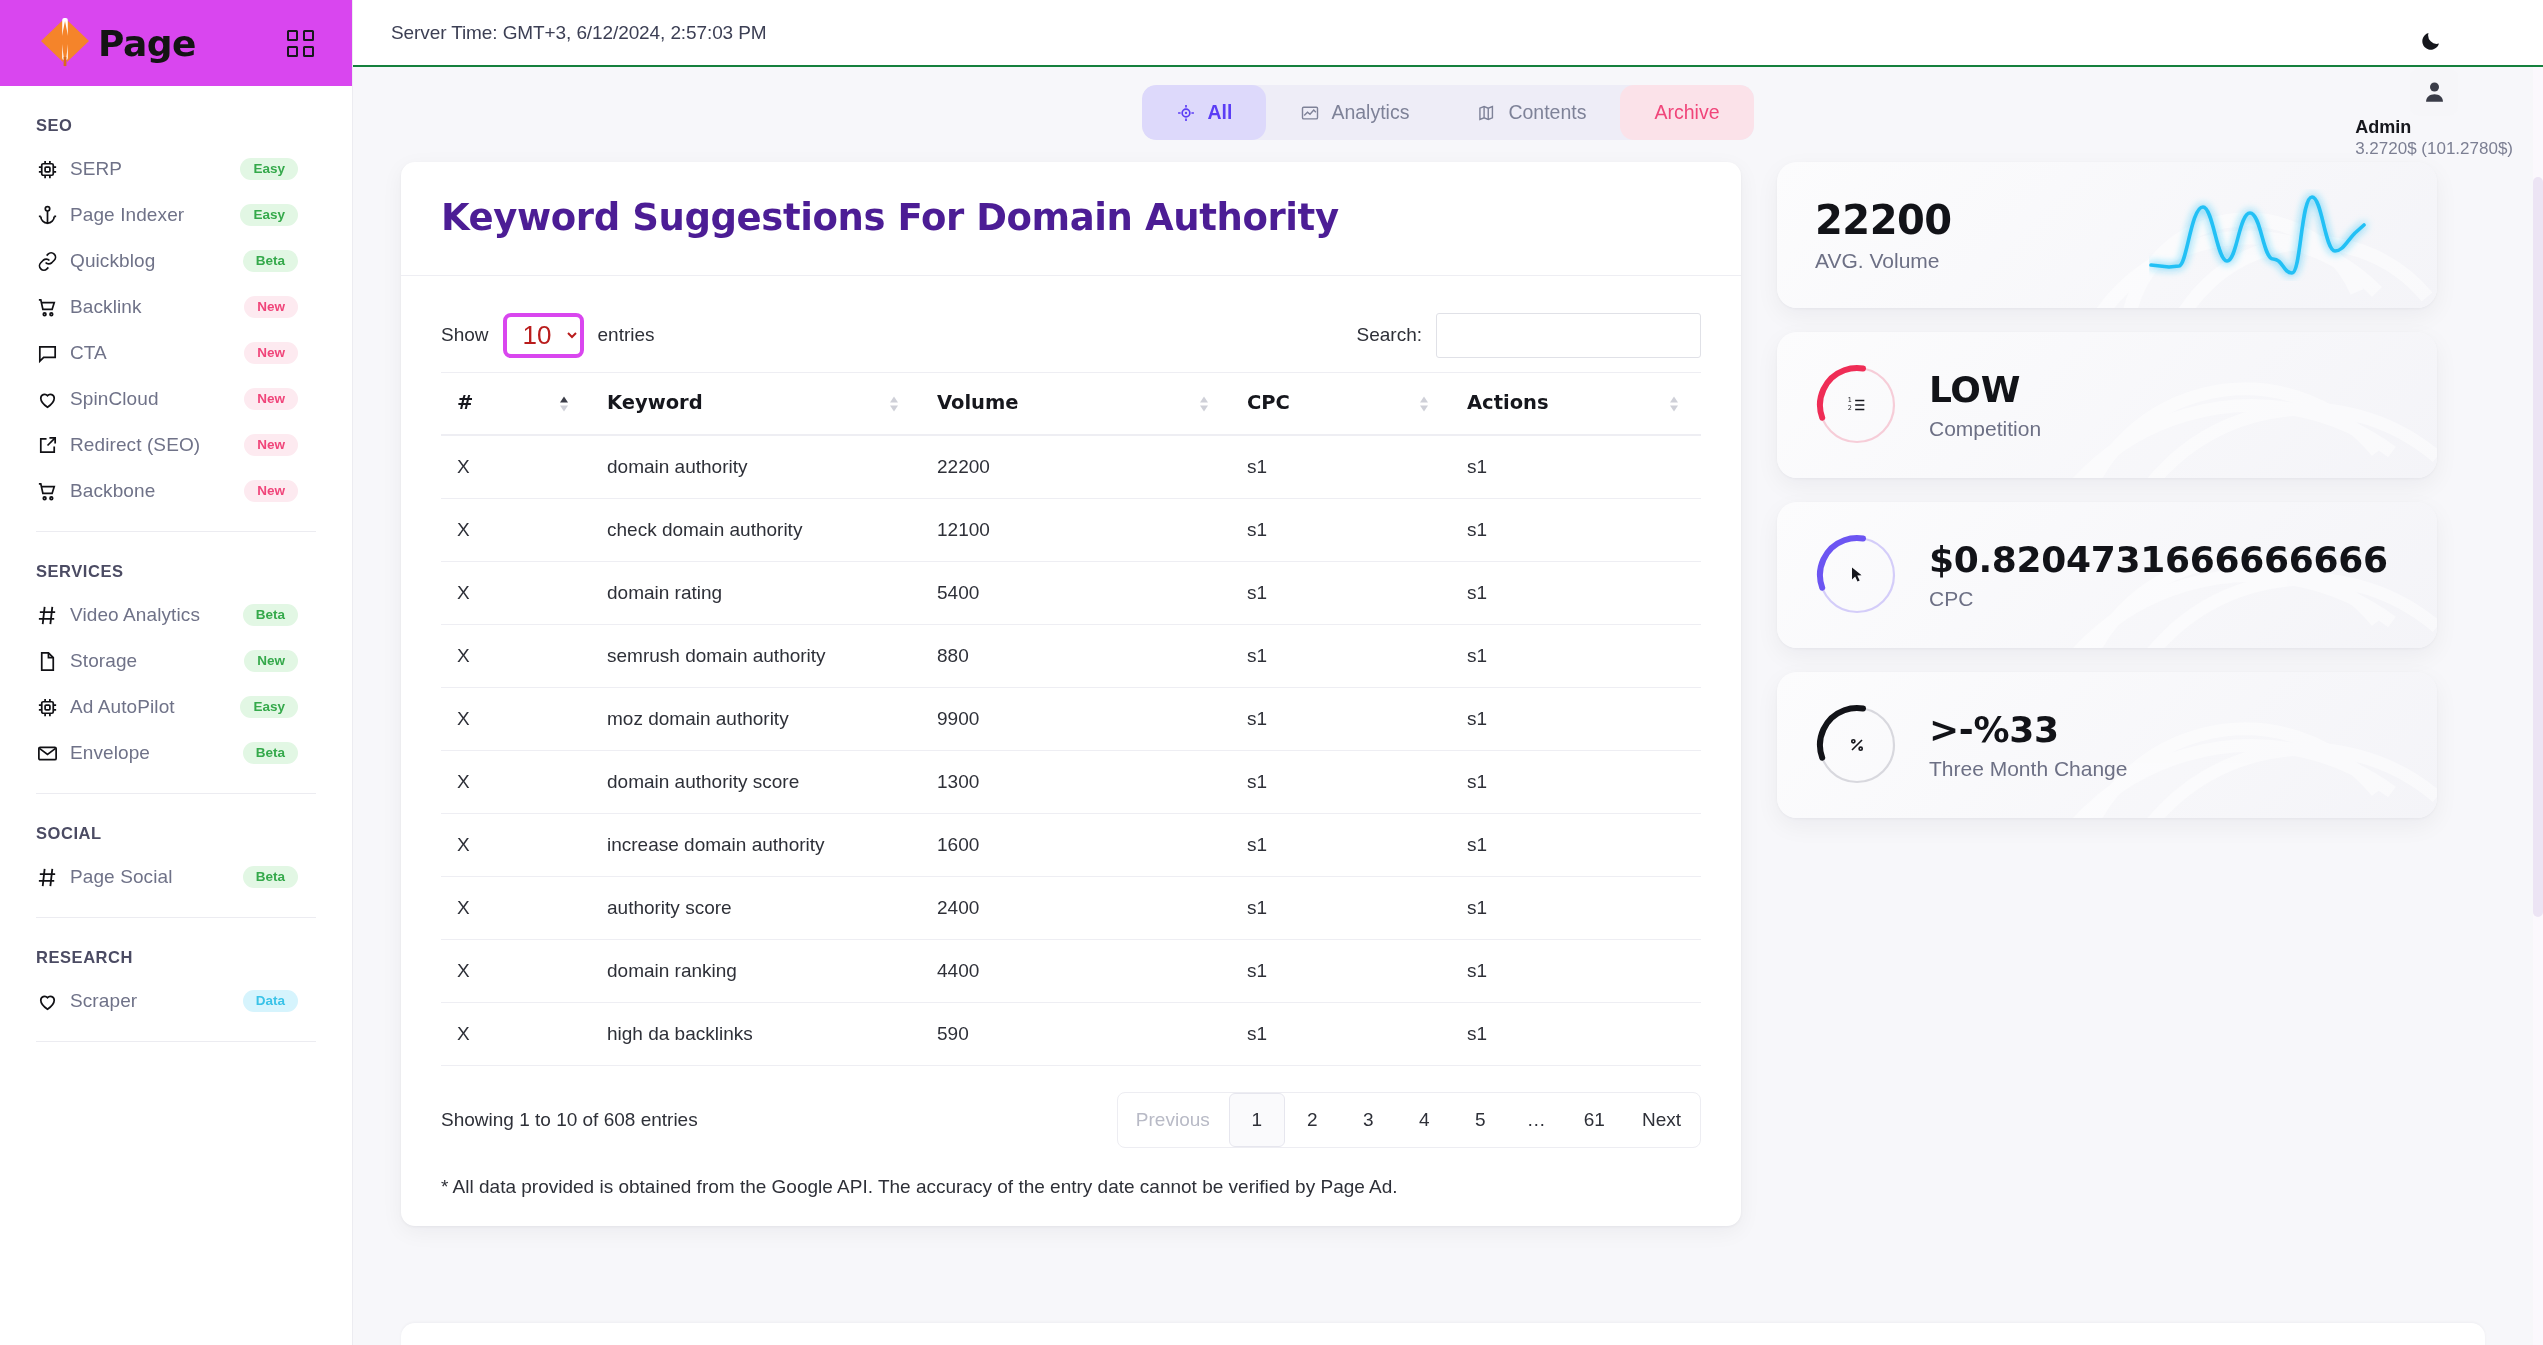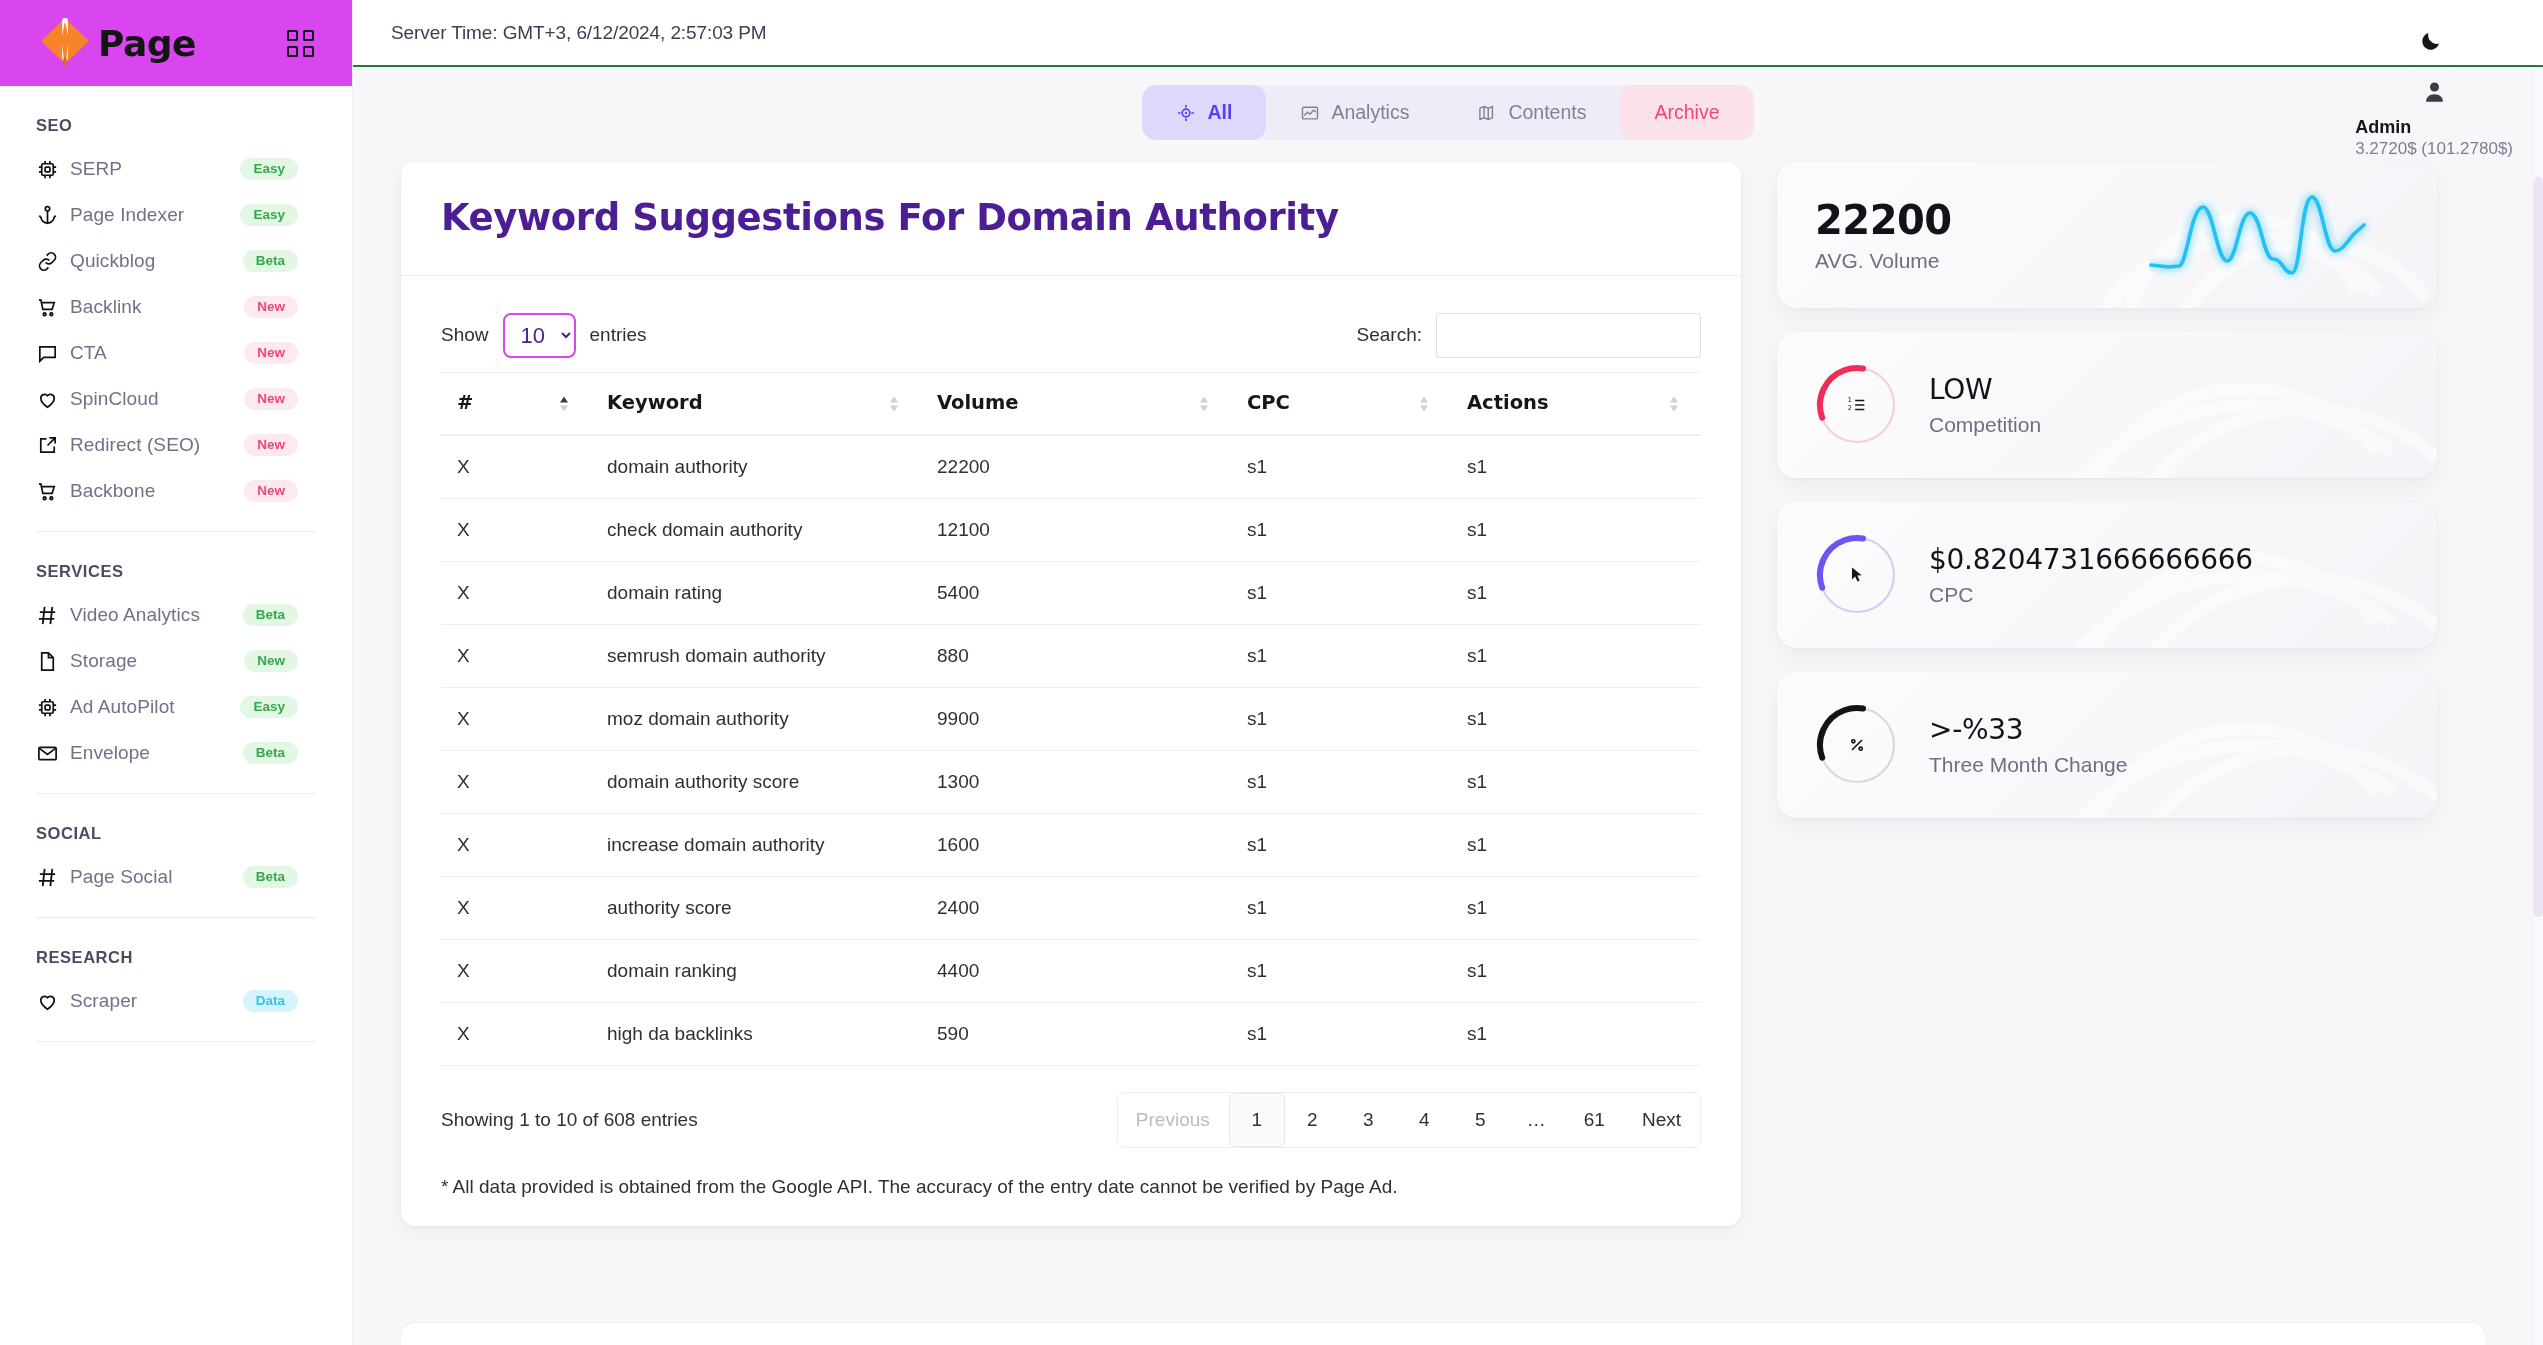--- a/index.html
+++ b/index.html
@@ -110,22 +110,22 @@
   .panel-head { padding: 34px 40px 36px; border-bottom: 1px solid #eeeef3; }
   .panel-title {
     font-size: 37px; font-weight: 700; color: #4c1d95; letter-spacing: -0.4px;
     font-family: "DejaVu Sans", sans-serif;
   }
   .panel-body { padding: 22px 40px 28px; }
 
   .dt-controls { display: flex; align-items: center; justify-content: space-between; height: 74px; }
   .dt-length { display: flex; align-items: center; gap: 14px; font-size: 19px; color: #2e3038; }
   .dt-select {
-    height: 45px; padding: 0 12px; font-size: 22px; color: #4c1d95;
-    border: 2px solid #d946ef; border-radius: 8px; background: #fff;
+    height: 45px; padding: 0 12px; font-size: 26px; color: #b91c1c;
+    border: 4px solid #d946ef; border-radius: 8px; background: #fff;
     font-family: "Liberation Sans", sans-serif; cursor: pointer;
   }
   .dt-filter { display: flex; align-items: center; gap: 14px; font-size: 19px; color: #2e3038; }
   .dt-search {
     width: 265px; height: 45px; border: 1px solid #e0e1e7; border-radius: 3px;
     background: #fff; font-size: 18px; padding: 0 10px; color: #2e3038;
     font-family: "Liberation Sans", sans-serif;
   }
 
   table.dt { width: 100%; border-collapse: collapse; }
@@ -175,21 +175,21 @@
   }
   .card .swirl { position: absolute; inset: 0; opacity: .55; }
   .card-1 { height: 146px; display: flex; align-items: center; justify-content: space-between; padding: 0 38px; }
   .c1-num { font-size: 40px; font-weight: 700; color: #121318; font-family: "DejaVu Sans", sans-serif; letter-spacing: -0.5px; }
   .c1-lbl { font-size: 21px; color: #6d7085; margin-top: 6px; }
   .spark { width: 250px; height: 92px; position: relative; }
 
   .card-row { height: 146px; display: flex; align-items: center; padding: 0 38px; gap: 30px; }
   .ring { width: 84px; height: 84px; position: relative; flex: 0 0 84px; }
   .ring .ico { position: absolute; inset: 0; display: flex; align-items: center; justify-content: center; color: #15161c; }
-  .cr-val { font-size: 28px; font-weight: 400; color: #121318; font-family: "DejaVu Sans", sans-serif; letter-spacing: -0.3px; }
+  .cr-val { font-size: 36px; font-weight: 700; color: #121318; font-family: "DejaVu Sans", sans-serif; letter-spacing: -0.3px; }
   .cr-lbl { font-size: 21px; color: #6d7085; margin-top: 7px; }
 
   
   .page-scroll { position: absolute; right: 0; top: 67px; width: 10px; height: 1278px; background: #fbf8fd; }
   .page-scroll .thumb { position: absolute; top: 110px; left: 0; width: 10px; height: 740px; background: #ece4f4; border-radius: 6px; }
   .bottom-peek {
     position: absolute; left: 48px; right: 58px; bottom: -18px; height: 40px;
     background: #fff; border-radius: 14px; box-shadow: 0 -1px 3px rgba(22,22,40,.04);
   }
 </style>

